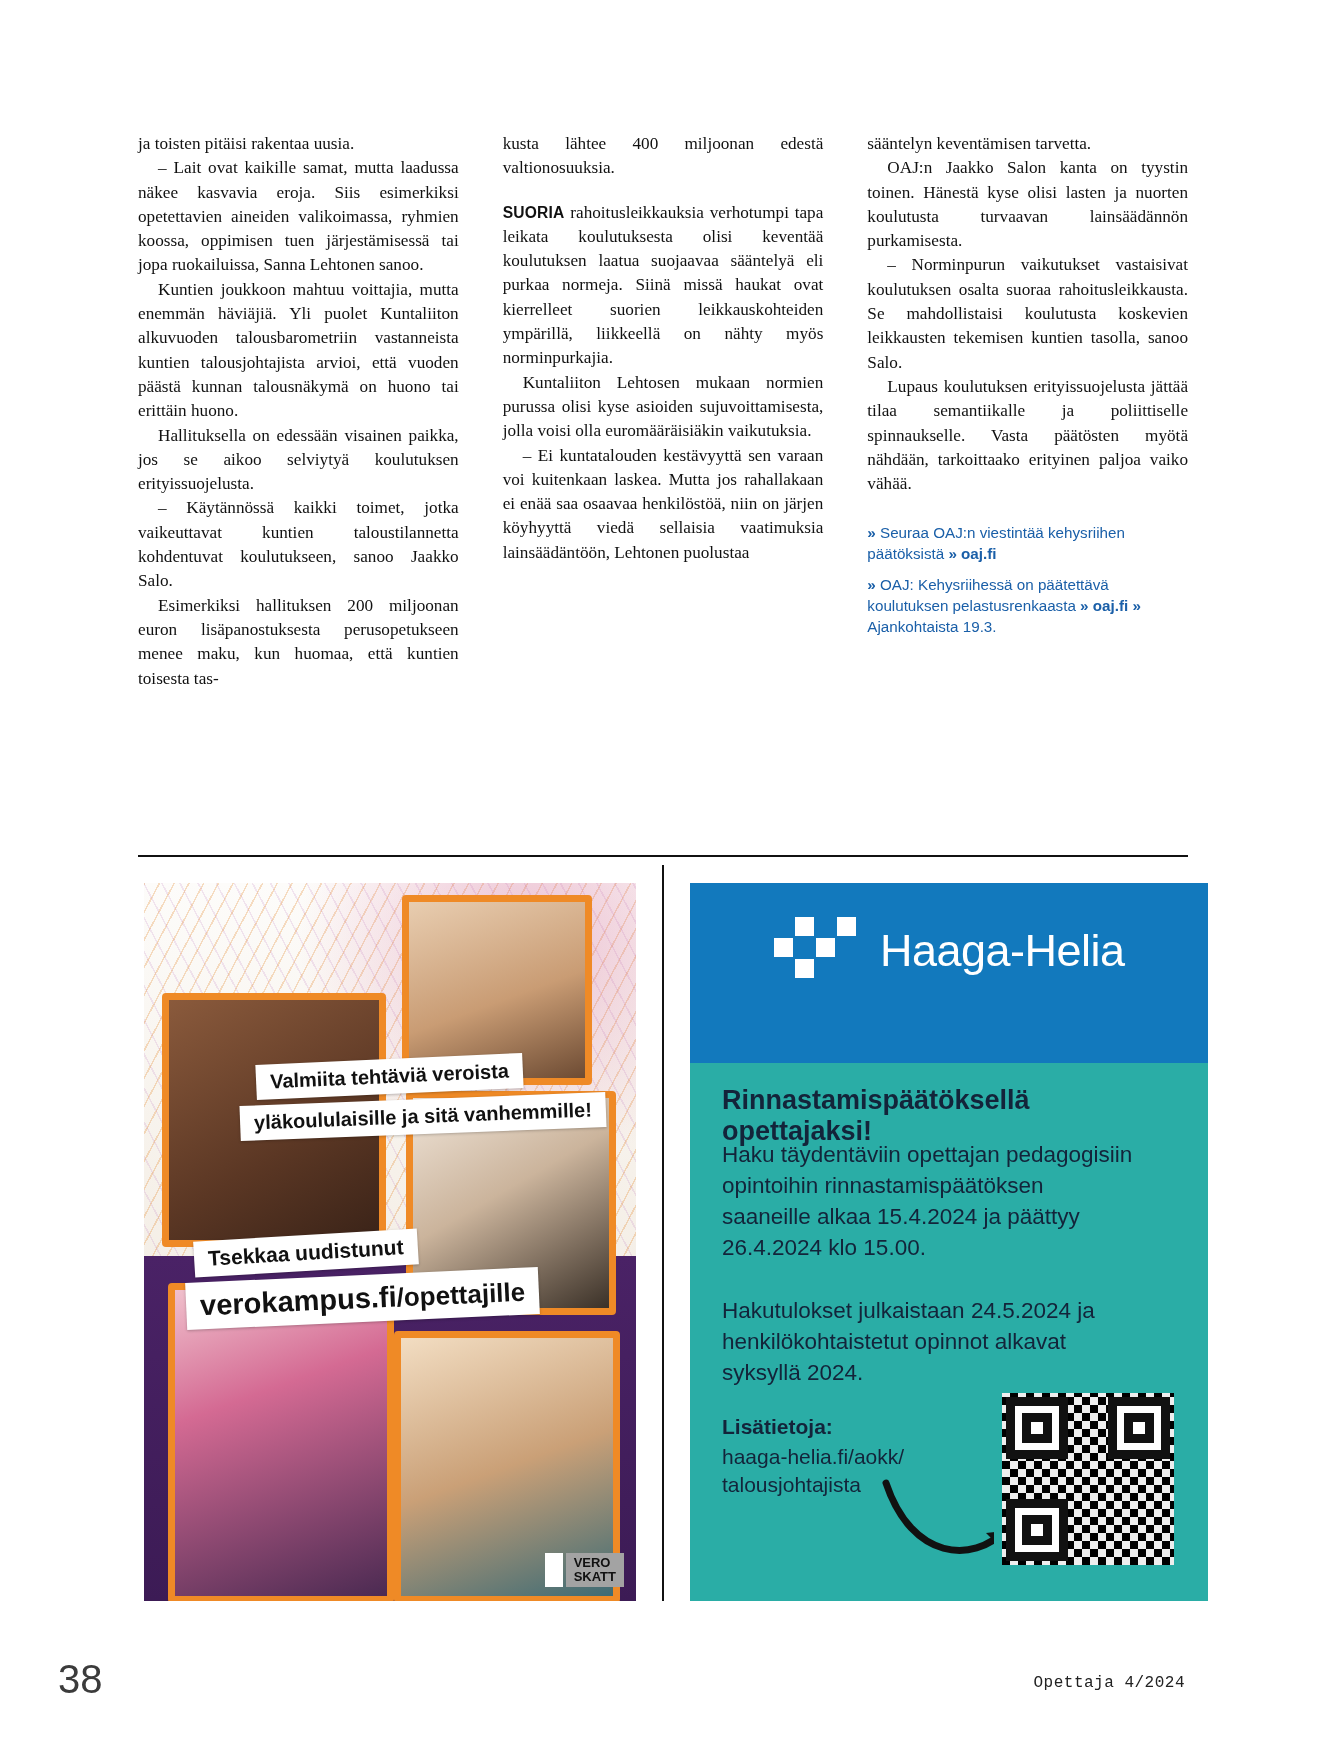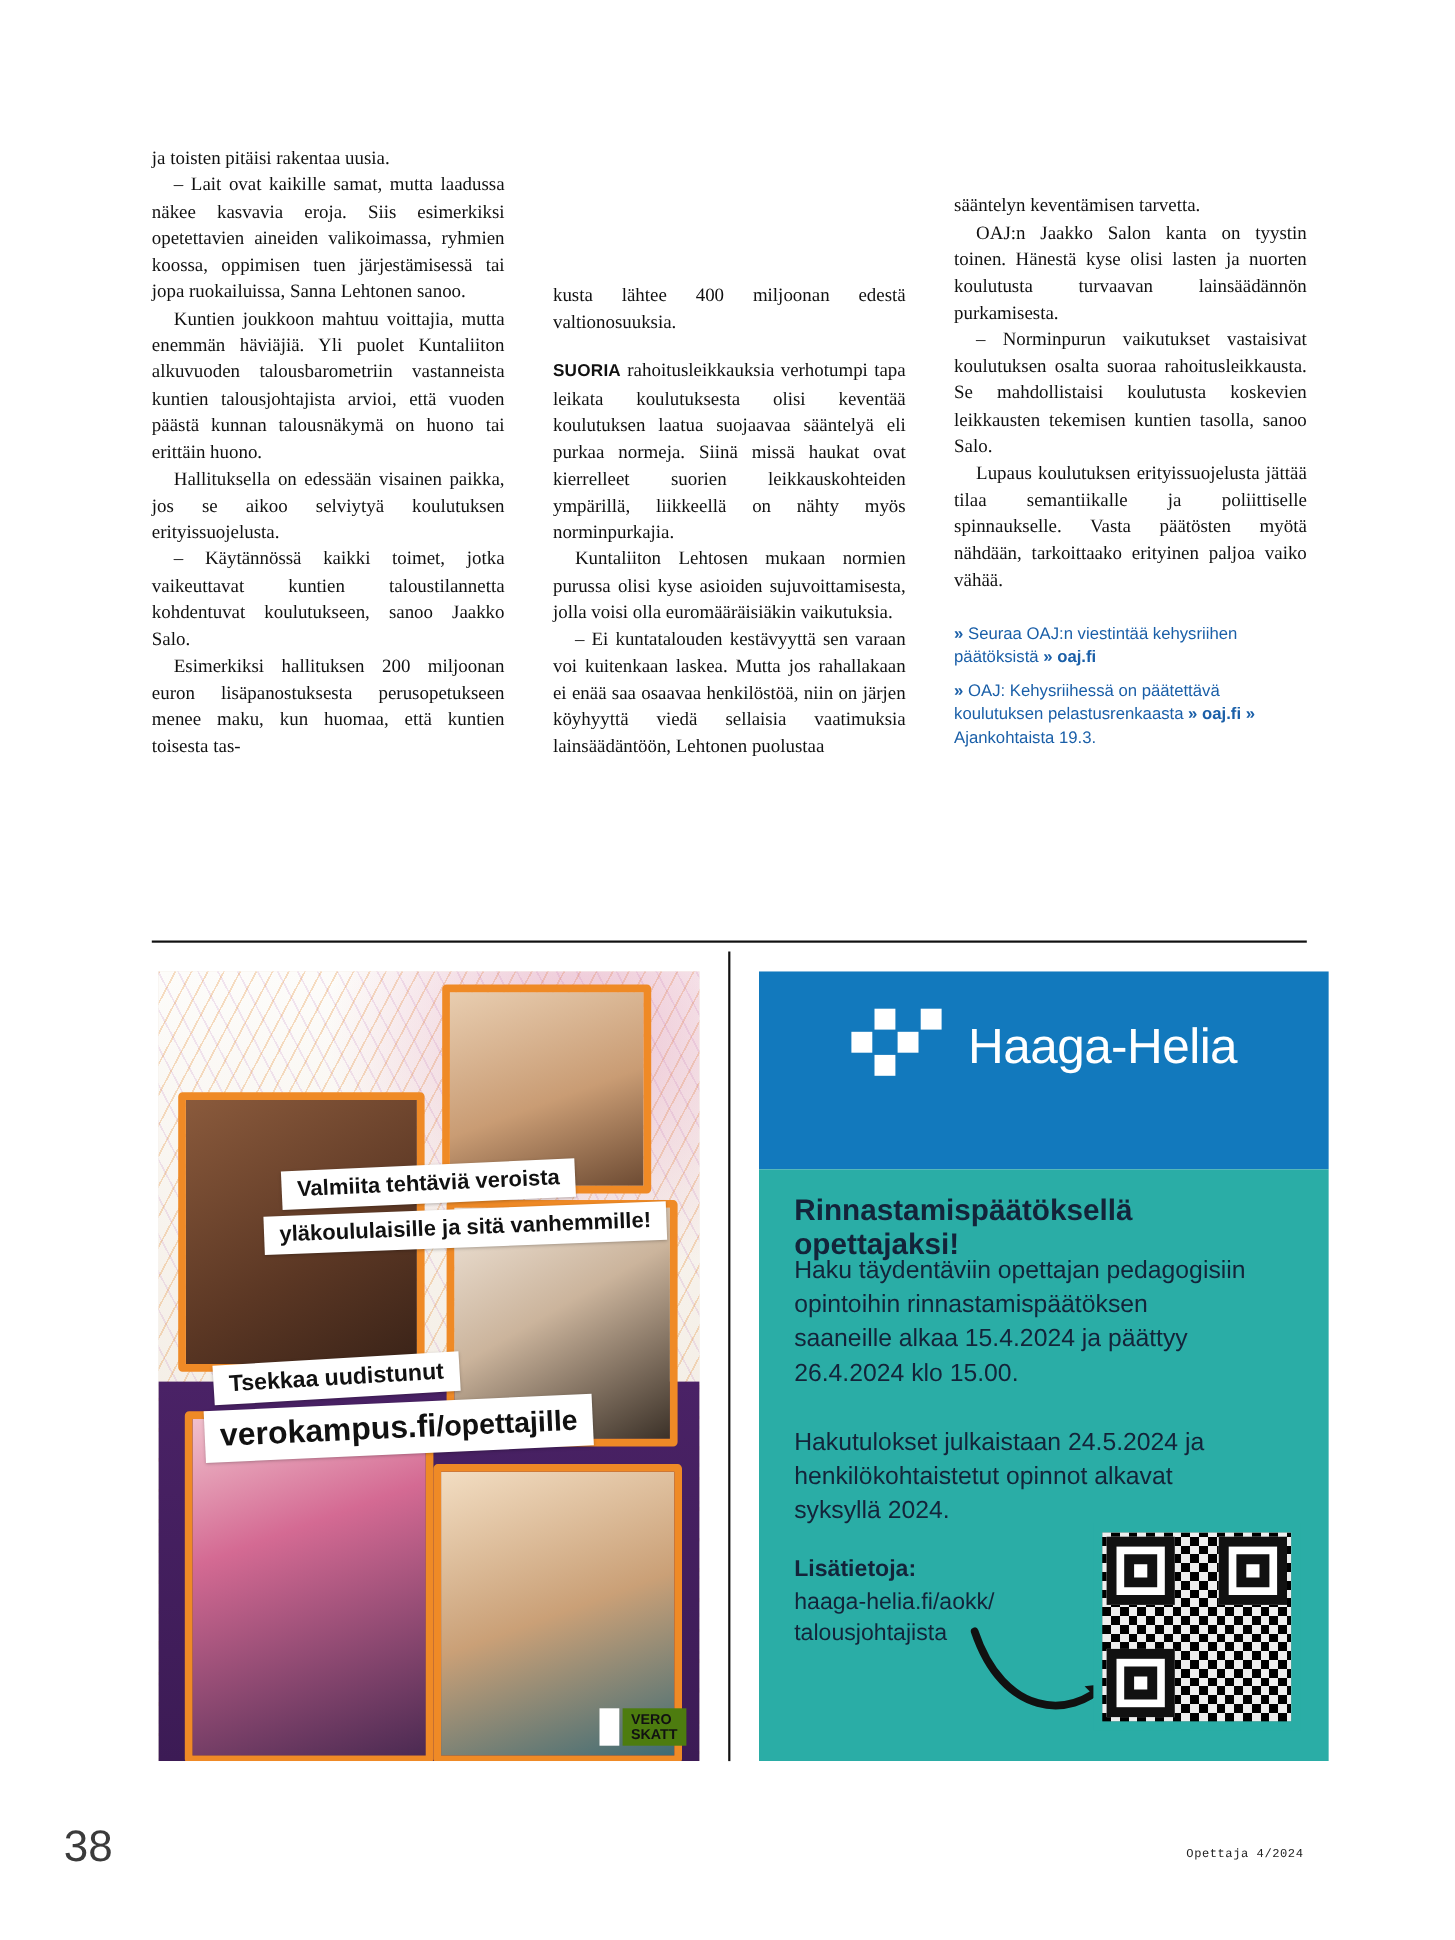--- a/index.html
+++ b/index.html
@@ -17,21 +17,20 @@
   }
 
   
   .columns {
     position: absolute;
     left: 138px;
     top: 132px;
     width: 1050px;
     display: flex;
     gap: 44px;
-    align-items: flex-end;
   }
   .col {
     width: 322px;
   }
   .col p {
     margin: 0;
     font-size: 17.2px;
     line-height: 24.3px;
     text-align: justify;
     text-justify: inter-word;
@@ -153,21 +152,21 @@
     display: flex;
     align-items: stretch;
     font-family: "Liberation Sans", sans-serif;
   }
   .vero-logo .bar {
     width: 18px;
     background: #ffffff;
     margin-right: 3px;
   }
   .vero-logo .block {
-    background: #4d7c0f;
+    background: #a3a3a3;
     color: #111;
     padding: 3px 8px;
     font-size: 13px;
     font-weight: bold;
     line-height: 14px;
     text-align: left;
   }
 
   
   .ad-right {
@@ -282,21 +281,21 @@
     bottom: 62px;
     font-family: "Liberation Sans", sans-serif;
     font-size: 40px;
     color: #3b3b3b;
   }
   .issue {
     position: absolute;
     right: 138px;
     bottom: 72px;
     font-family: "Liberation Mono", monospace;
-    font-size: 11px;
+    font-size: 16px;
     color: #222;
     letter-spacing: 0.5px;
   }
 </style>
 </head>
 <body>
 
 <div class="columns">
 
   <div class="col">

